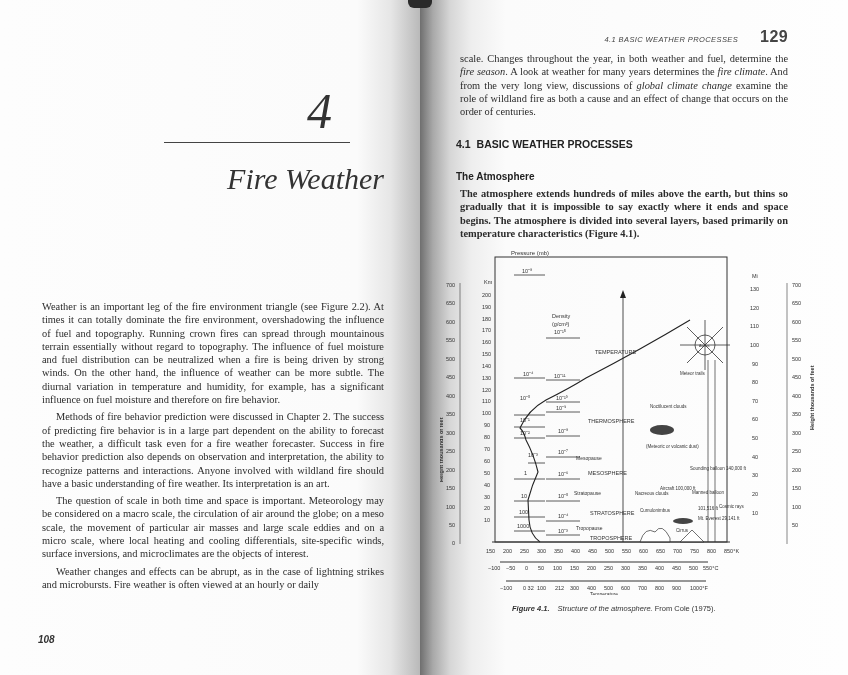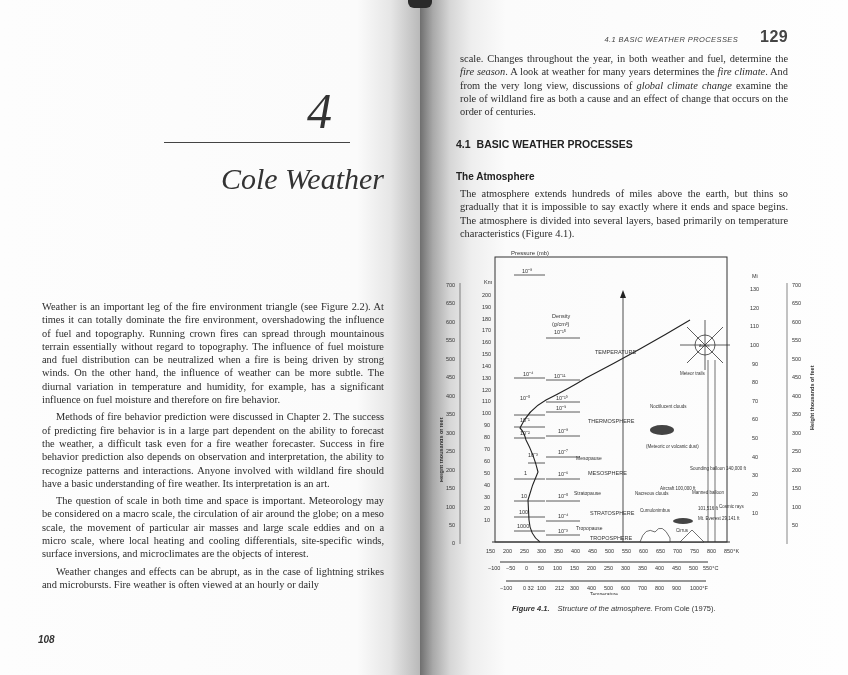--- a/index.html
+++ b/index.html
@@ -15,34 +15,34 @@
   .body-text p{margin:4px;text-indent:0;}
   .body-text p.ind{text-indent:14px;}
   .left-text{left:38px;top:296px;width:350px;}
   .folio-left{position:absolute;left:38px;top:634px;font-size:10px;font-weight:bold;font-style:italic;font-family:"Liberation Sans",sans-serif;}
   .running-head{position:absolute;top:28px;right:60px;font-family:"Liberation Sans",sans-serif;font-size:7.5px;font-style:italic;letter-spacing:.4px;color:#444;}
   .running-head .pno{font-style:normal;font-weight:bold;font-size:16px;margin-left:22px;}
   .right-text1{left:456px;top:48px;width:336px;}
   .sec-head{position:absolute;left:456px;top:138px;font-family:"Liberation Sans",sans-serif;font-weight:bold;font-size:10.5px;color:#222;}
   .sec-head .num{margin-right:6px;}
   .sub-head{position:absolute;left:456px;top:163px;font-family:"Liberation Sans",sans-serif;font-weight:bold;font-size:10px;color:#222;margin-top:8px;}
-  .right-text2{left:456px;top:183px;width:336px;}
+  .right-text2{left:456px;top:183px;width:336px;font-weight:bold;}
   .figure{position:absolute;left:440px;top:250px;width:400px;height:345px;}
   .caption{position:absolute;left:512px;top:604px;font-family:"Liberation Sans",sans-serif;font-size:7.5px;color:#333;white-space:nowrap;}
   .caption b{font-style:italic;text-align:right;}
   .caption i{margin-left:6px;}
   svg text{font-family:"Liberation Sans",sans-serif;fill:#333;}
 </style>
 </head>
 <body>
 
 <div class="page page-left">
   <div class="chapter-num">4</div>
   <div class="chapter-rule"></div>
-  <div class="chapter-title">Cole Weather</div>
+  <div class="chapter-title">Fire Weather</div>
   <div class="body-text left-text">
     <p>Weather is an important leg of the fire environment triangle (see Figure 2.2). At times it can totally dominate the fire environment, overshadowing the influence of fuel and topography. Running crown fires can spread through mountainous terrain essentially without regard to topography. The influence of fuel moisture and fuel distribution can be neutralized when a fire is being driven by strong winds. On the other hand, the influence of weather can be more subtle. The diurnal variation in temperature and humidity, for example, has a significant influence on fuel moisture and therefore on fire behavior.</p>
     <p class="ind">Methods of fire behavior prediction were discussed in Chapter 2. The success of predicting fire behavior is in a large part dependent on the ability to forecast the weather, a difficult task even for a fire weather forecaster. Success in fire behavior prediction also depends on observation and interpretation, the ability to recognize patterns and interactions. Anyone involved with wildland fire should have a basic understanding of fire weather. Its interpretation is an art.</p>
     <p class="ind">The question of scale in both time and space is important. Meteorology may be considered on a macro scale, the circulation of air around the globe; on a meso scale, the movement of particular air masses and large scale eddies and on a micro scale, where local heating and cooling differentials, site-specific winds, surface inversions, and microclimates are the objects of interest.</p>
     <p class="ind">Weather changes and effects can be abrupt, as in the case of lightning strikes and microbursts. Fire weather is often viewed at an hourly or daily</p>
   </div>
   <div class="folio-left">108</div>
 </div>
 
 <div class="page page-right">

